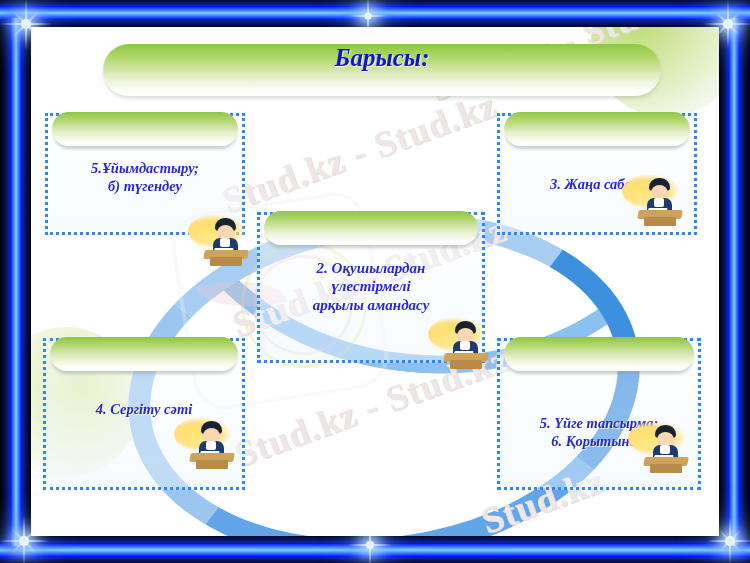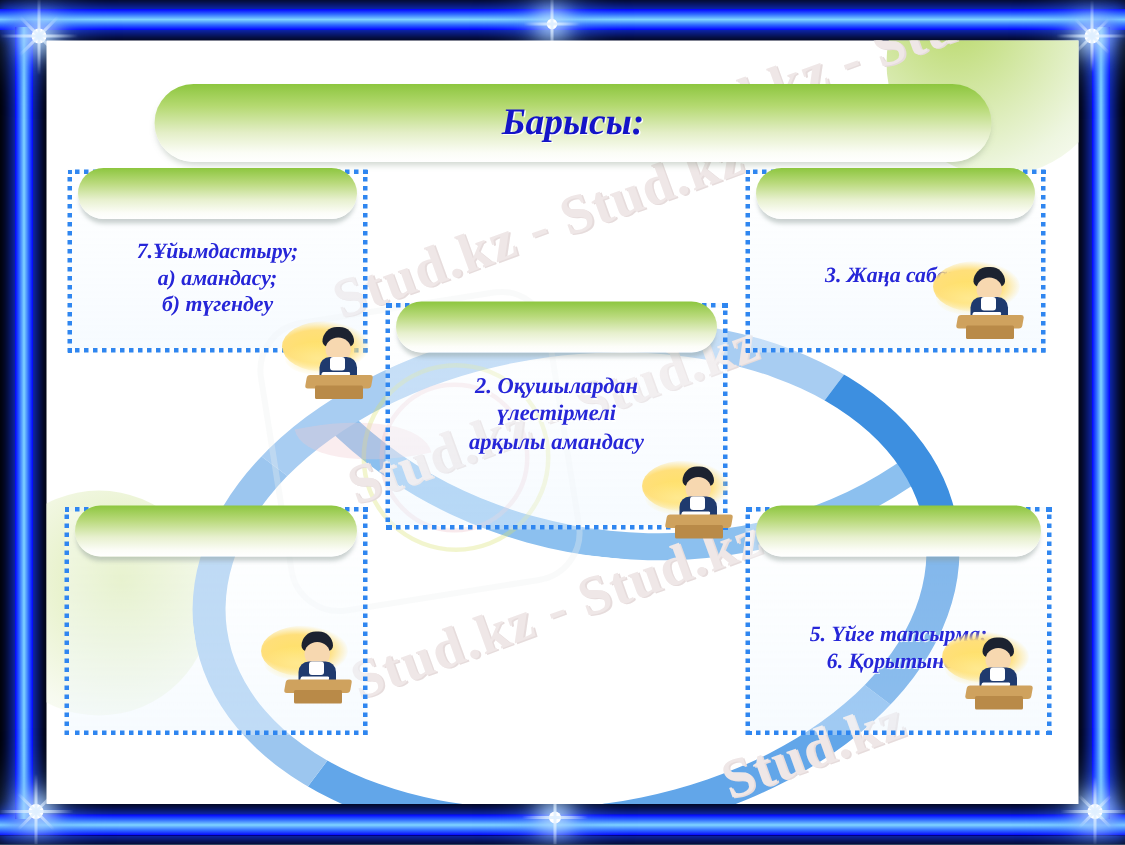--- a/index.html
+++ b/index.html
@@ -71,21 +71,21 @@
     transform:rotate(-20deg);letter-spacing:1px;pointer-events:none;
     text-shadow:1px 1px 0 #e6dcdc;
   }
 
   
   #title-banner{
     position:absolute;left:72px;top:17px;width:558px;height:52px;
     border-radius:26px;
     background:linear-gradient(180deg,#8dc63f 0%,#b4d970 28%,#e3eec6 62%,#fbfdf6 88%,#ffffff 100%);
     box-shadow:0 3px 4px -1px rgba(120,140,120,.35);
-    display:flex;align-items:center;justify-content:center;margin-top:12px;
+    display:flex;justify-content:center;
   }
   #title-banner::after{
     content:"";position:absolute;left:8px;right:8px;bottom:-7px;height:10px;
     border-radius:0 0 24px 24px;background:rgba(170,190,200,.45);z-index:-1;
   }
   #title-text{
     color:#1414c8;font-style:italic;font-weight:bold;font-size:25px;
     font-family:"Liberation Serif",serif;
     text-shadow:1px 1px 0 rgba(255,255,255,.9);
   }
@@ -113,21 +113,21 @@
     line-height:1.22;
     text-shadow:1px 1px 0 rgba(255,255,255,.85);
   }
 
   #box1{left:14px;top:86px;width:200px;height:122px;}
   #box1 .box-text{top:44px;font-size:14.5px;}
 
   #box3{left:466px;top:86px;width:200px;height:122px;}
   #box3 .box-text{top:60px;font-size:14.5px;}
 
-  #box2{left:226px;top:175px;width:228px;height:151px;}
+  #box2{left:226px;top:185px;width:228px;height:151px;}
   #box2 .box-text{top:44px;font-size:15px;}
 
   #box4{left:12px;top:311px;width:202px;height:152px;}
   #box4 .box-text{top:60px;font-size:14.5px;}
 
   #box5{left:466px;top:311px;width:204px;height:152px;}
   #box5 .box-text{top:74px;font-size:14.5px;}
 
   
   .boy{position:absolute;width:62px;height:56px;}
@@ -215,22 +215,21 @@
     <div class="wm" style="left:392px;top:-8px;">Stud.kz - Stud.kz</div>
     <div class="wm" style="left:448px;top:452px;">Stud.kz</div>
 
     <div id="title-banner">
       <span id="title-text">Барысы:</span>
     </div>
 
     <div class="box" id="box1">
       <div class="box-cap"></div>
       <div class="box-text">
-        <div>7.Ұйымдастыру;</div>
-        <div>а) амандасу;</div>
+        <div>5.Ұйымдастыру;</div>
         <div>б) түгендеу</div>
       </div>
       <div class="boy" id="boy1">
         <div class="burst"></div>
           <div class="burst2"></div>
         <div class="hair"></div>
           <div class="face"></div>
         <div class="body"></div>
           <div class="collar"></div>
         <div class="paper"></div>
@@ -272,20 +271,23 @@
         <div class="body"></div>
           <div class="collar"></div>
         <div class="paper"></div>
           <div class="desk"></div>
           <div class="desk2"></div>
       </div>
     </div>
 
     <div class="box" id="box4">
       <div class="box-cap"></div>
+      <div class="box-text">
+        <div>4. Сергіту сәті</div>
+      </div>
       <div class="boy" id="boy4">
         <div class="burst"></div>
           <div class="burst2"></div>
         <div class="hair"></div>
           <div class="face"></div>
         <div class="body"></div>
           <div class="collar"></div>
         <div class="paper"></div>
           <div class="desk"></div>
           <div class="desk2"></div>

